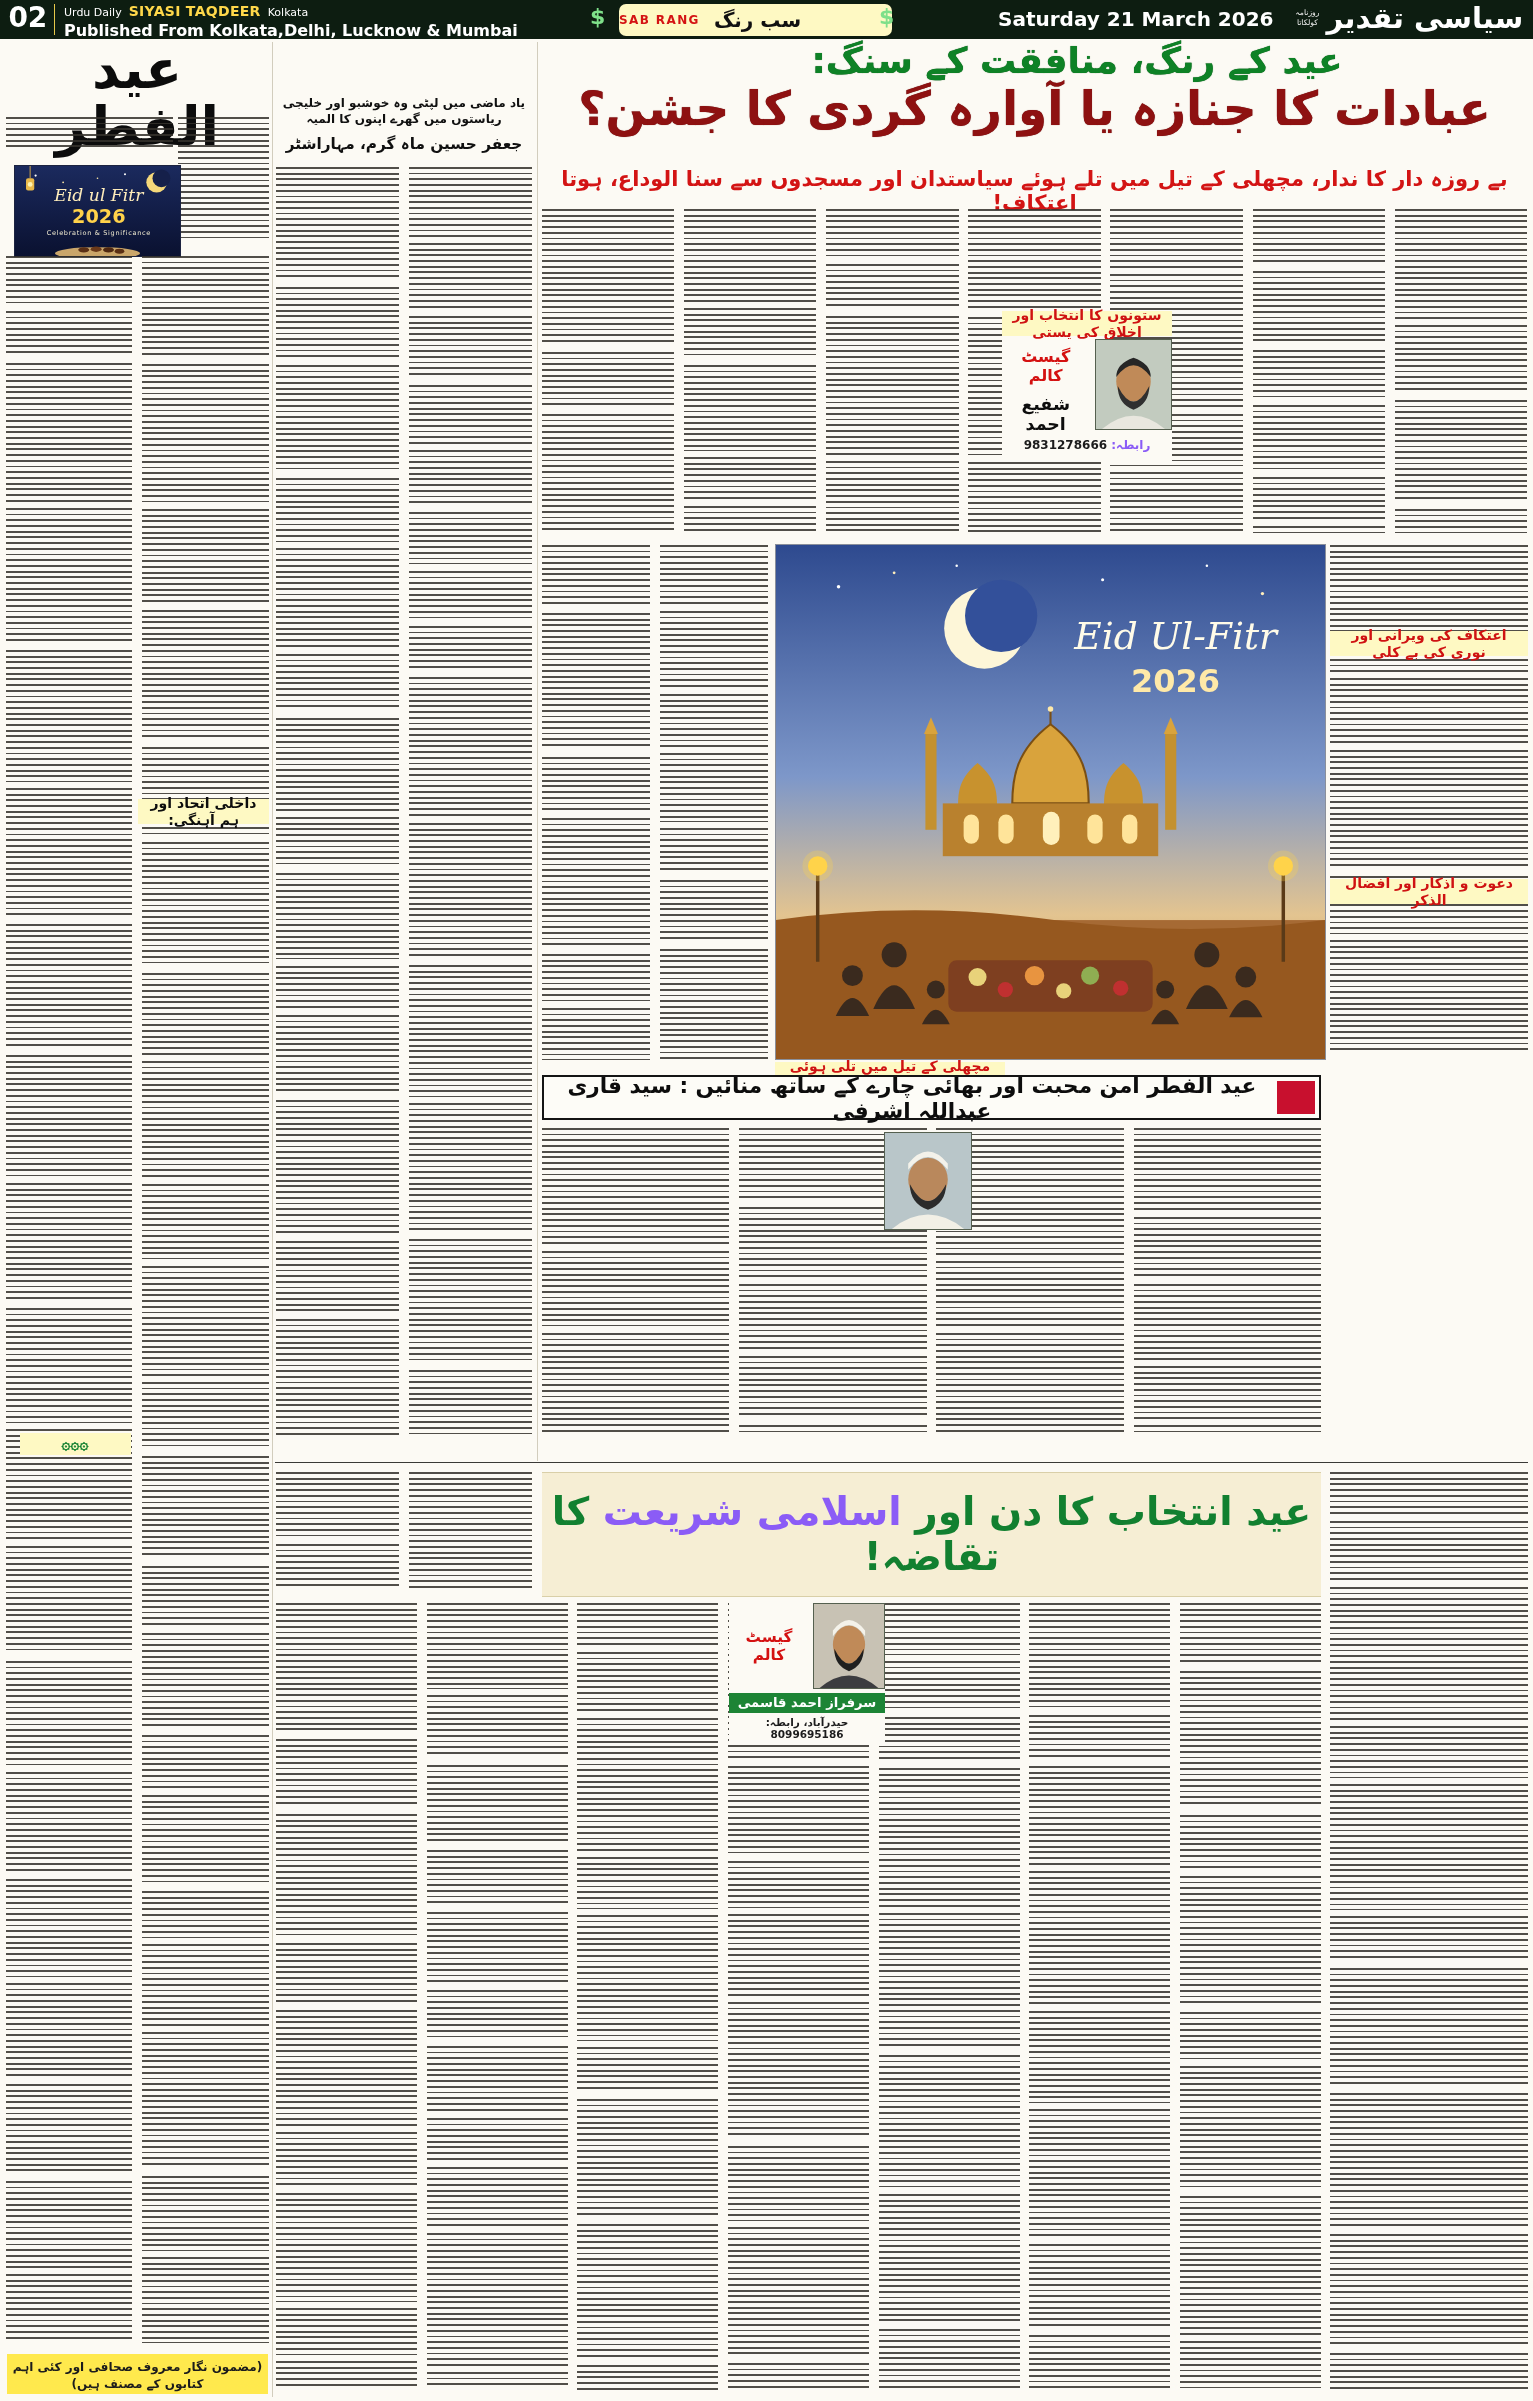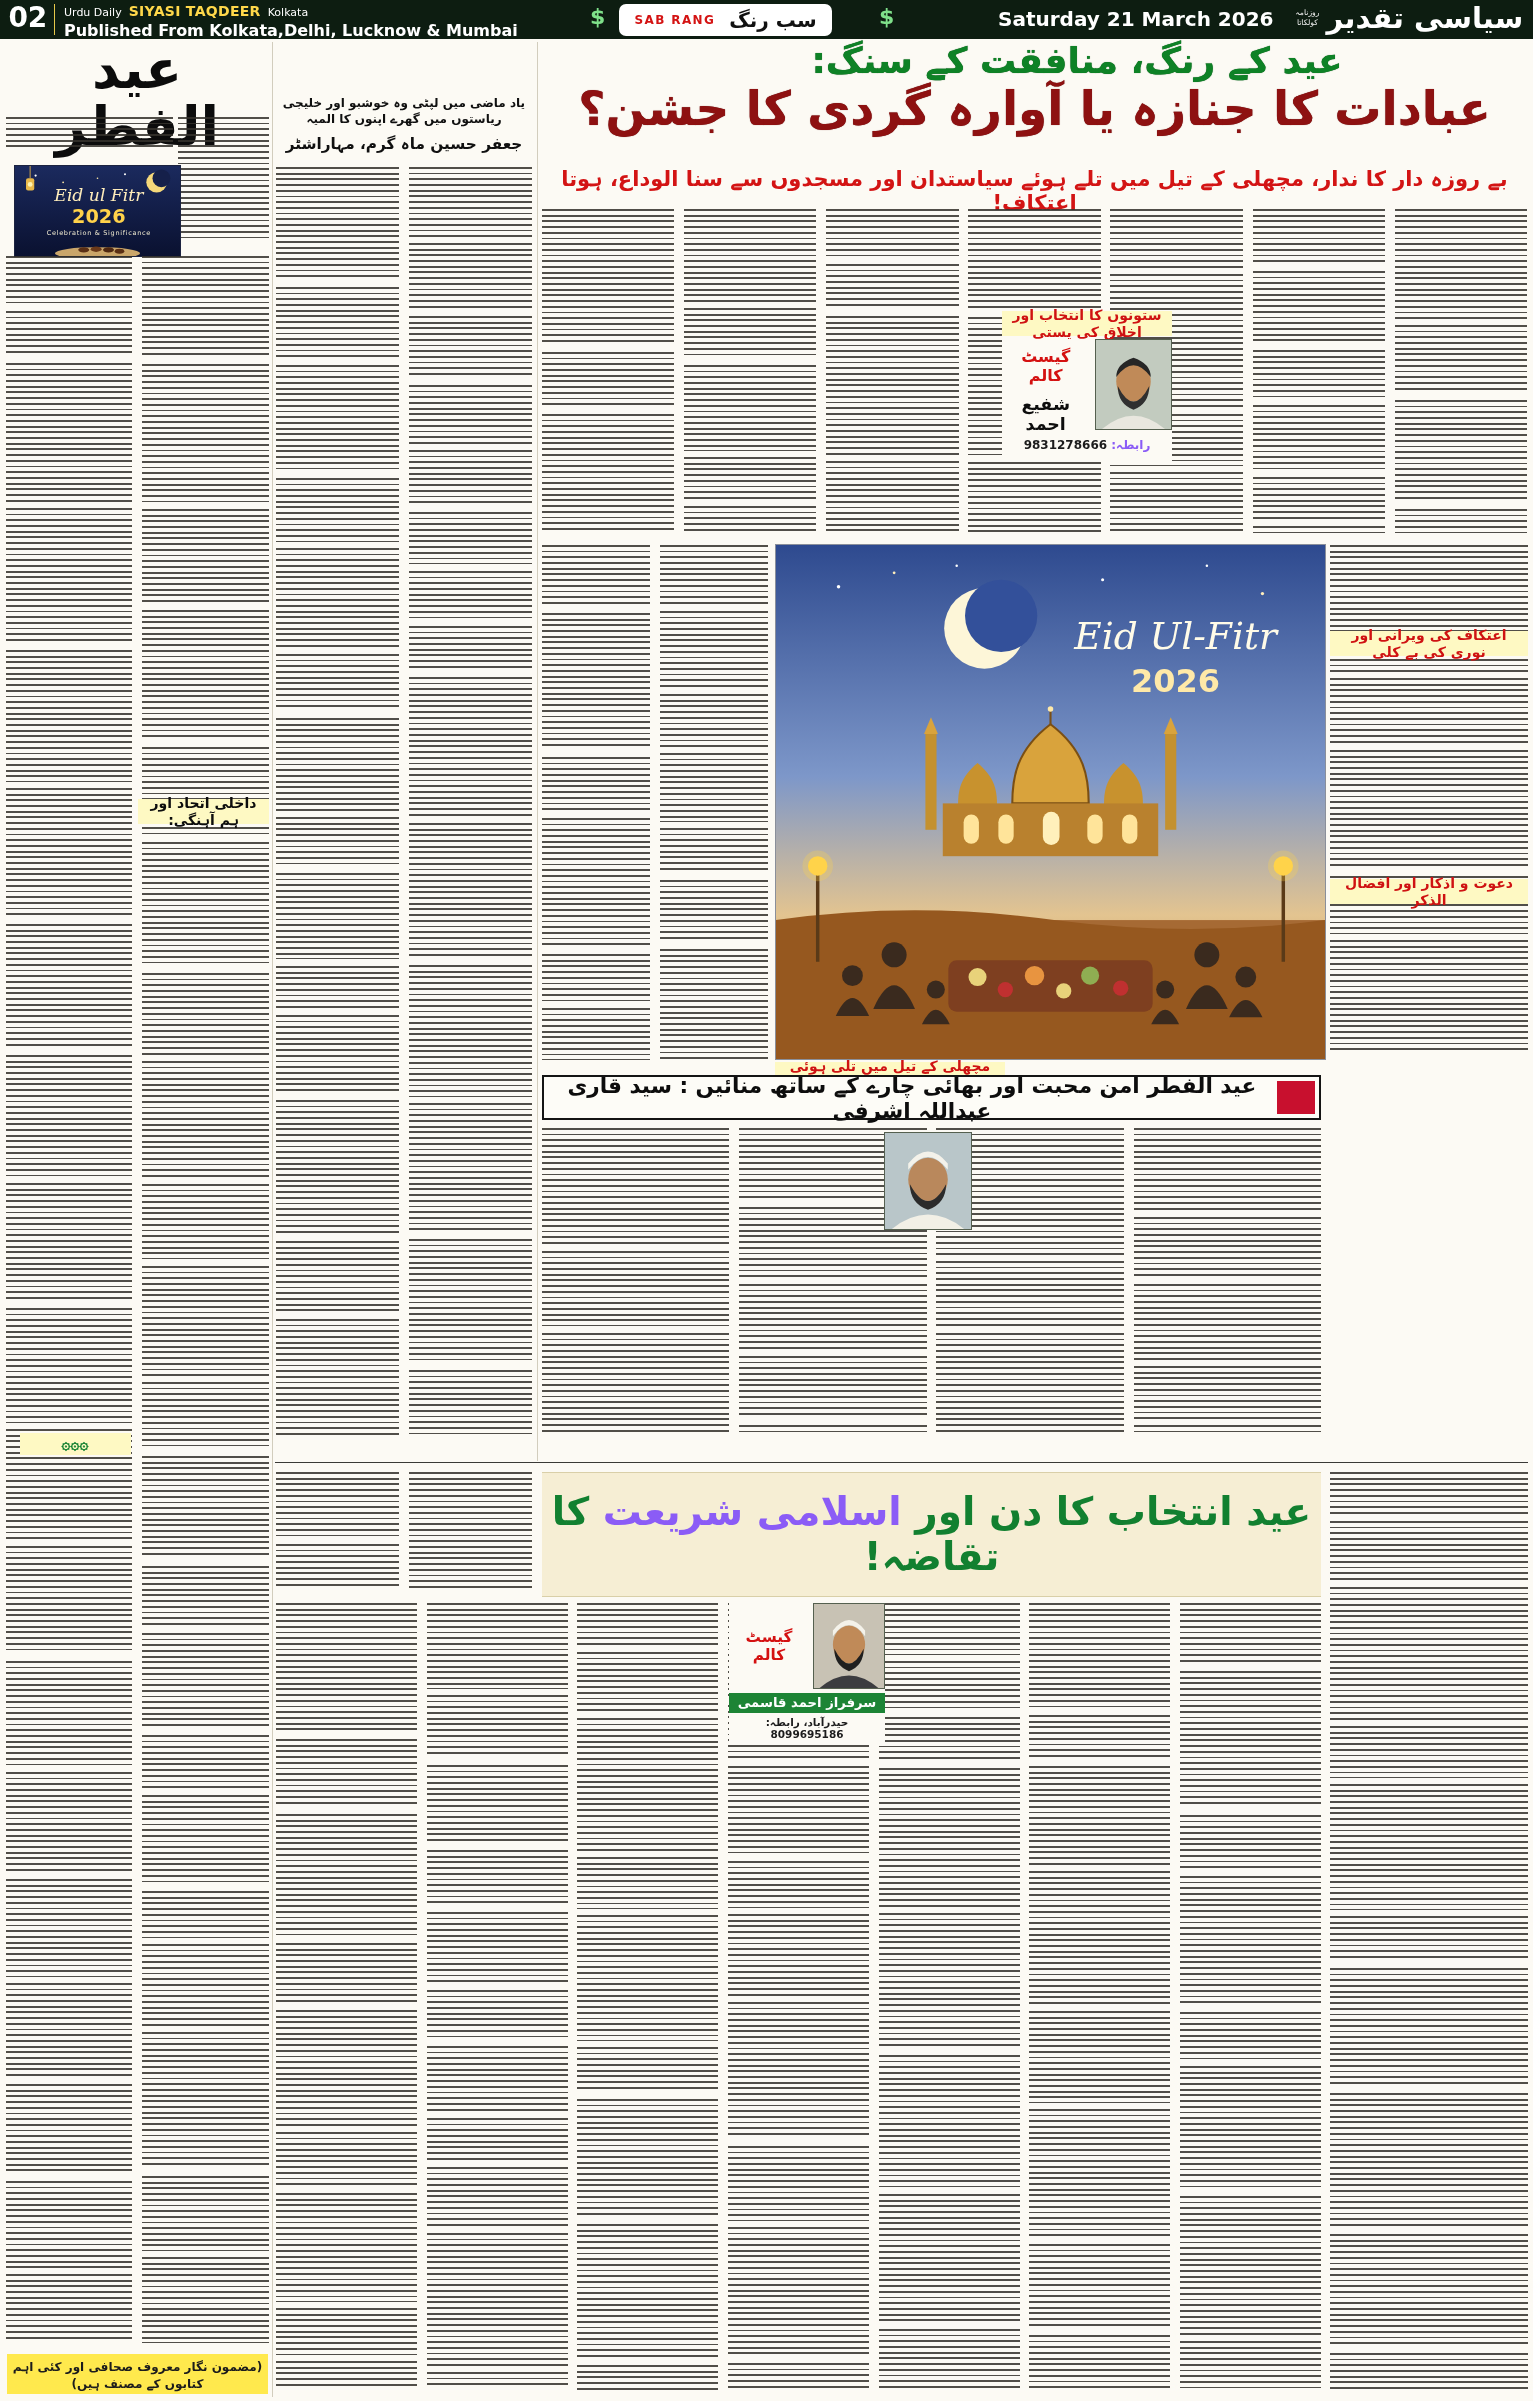--- a/index.html
+++ b/index.html
@@ -11,22 +11,22 @@
 
   
   .hdr { position:absolute; left:0; top:0; width:1533px; height:39px; background:#0d1d11; color:#fff; }
   .pgnum { position:absolute; left:8.4px; top:1.4px; font-size:28px; font-weight:bold; }
   .hdr-div { position:absolute; left:54px; top:4.2px; width:1.4px; height:31px; background:#e6c84a; }
   .ed-block { position:absolute; left:64px; top:2.8px; }
   .ed-l1 { font-size:11px; }
   .ed-name { color:#ffd84a; font-weight:bold; font-size:14px; letter-spacing:0.3px; margin:0 3.5px; }
   .ed-l2 { font-size:16px; font-weight:bold; margin-top:2.1px; }
   .dollar { position:absolute; top:4.2px; font-size:22px; font-weight:bold; color:#7fe08a; }
-  .sabrang { position:absolute; left:619px; top:3.5px; width:213px; height:32px; background:#ffffff; border-radius:7px;
-             display:flex; align-items:center; justify-content:center; gap:14px; }
+  .sabrang { position:absolute; left:619px; top:3.5px; width:273px; height:32px; background:#fef9c3; border-radius:7px;
+             display:flex; align-items:center; gap:14px; }
   .sr-en { color:#d41313; font-weight:bold; font-size:12px; letter-spacing:1.4px; }
   .sr-ur { color:#111; font-weight:900; font-size:20px; }
   .hdate { position:absolute; left:998px; top:7px; font-size:20px; font-weight:bold; }
   .mast { position:absolute; right:9.8px; top:1.4px; display:flex; align-items:center; gap:7px; }
   .mast-small { font-size:7.7px; text-align:center; color:#eee; line-height:1.3; }
   .mast-name { font-size:29px; font-weight:900; color:#fff; }
 
   
   .vrule { position:absolute; width:0.7px; background:#d2cdbd; }
   .hrule { position:absolute; height:1.4px; background:#3a3a36; }

